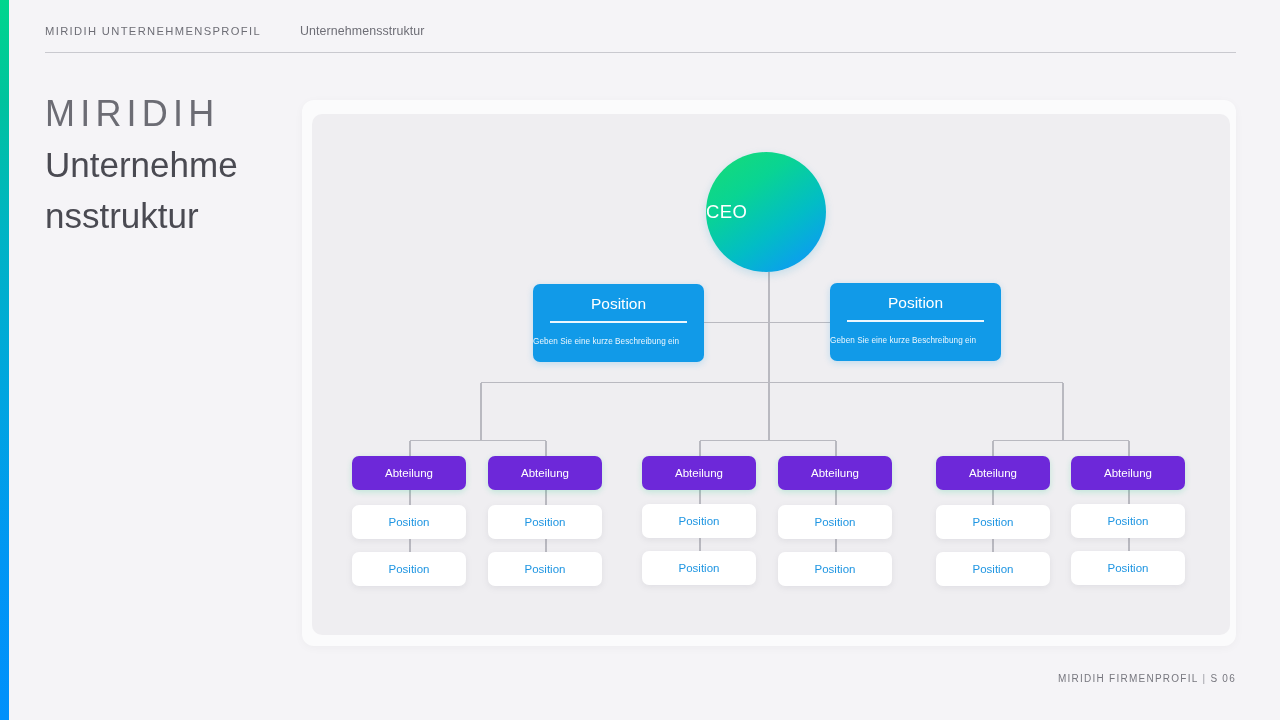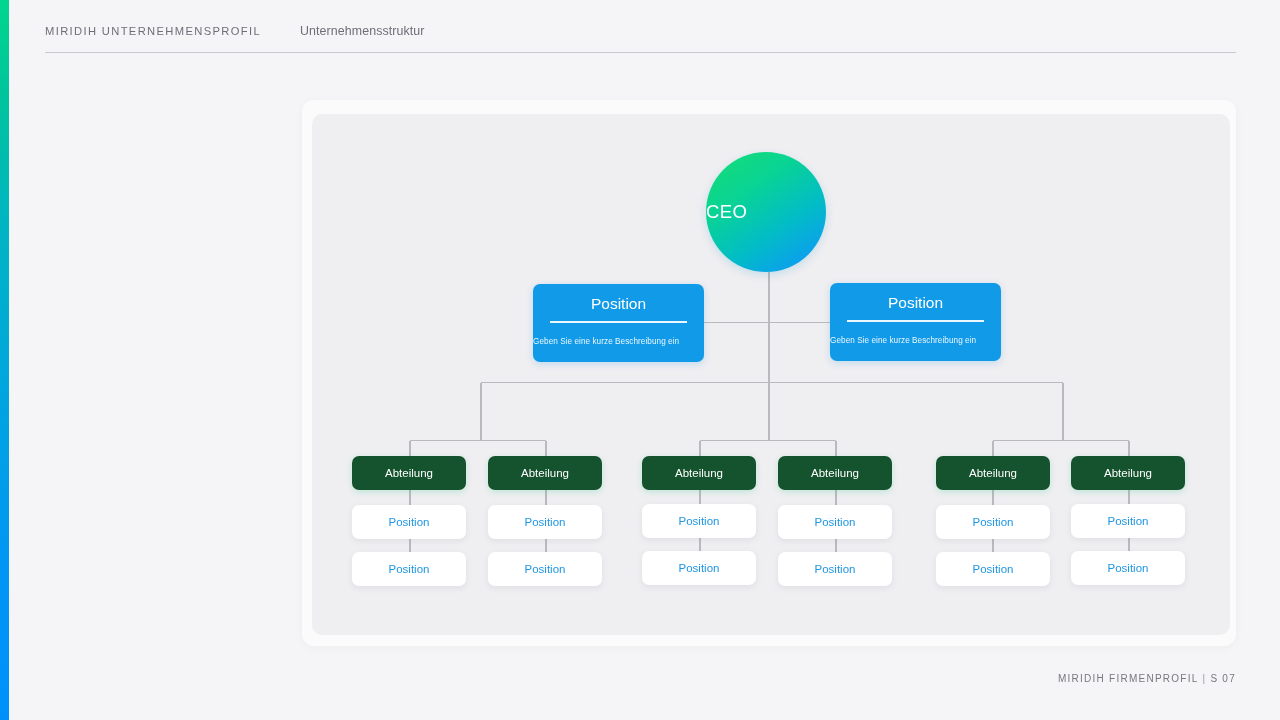--- a/index.html
+++ b/index.html
@@ -85,21 +85,21 @@
     background: #ffffff; opacity: 0.92;
   }
   .pos-card .pc-desc {
     position: absolute; left: 0; top: 53px; width: 171px; text-align: left;
     color: #eaf6fe; font-size: 8.2px; font-weight: 400; letter-spacing: 0.05px;
   }
 
   
   .dept {
     position: absolute; width: 114px; height: 34px;
-    background: #14532d; border-radius: 7px;
+    background: #6d28d9; border-radius: 7px;
     display: flex; align-items: center; justify-content: center;
     color: #ffffff; font-size: 11.5px; font-weight: 400;
     box-shadow: 0 2px 6px rgba(0,200,120,0.20);
   }
   
   .wpos {
     position: absolute; width: 114px; height: 34px;
     background: #ffffff; border-radius: 7px;
     display: flex; align-items: center; justify-content: center;
     color: #2096e2; font-size: 11.5px; font-weight: 400;
@@ -119,20 +119,25 @@
 <div class="slide">
 
   <div class="edge-bar"></div>
 
   <div class="header">
     <div class="header-left">MIRIDIH UNTERNEHMENSPROFIL</div>
     <div class="header-right">Unternehmensstruktur</div>
     <div class="header-rule"></div>
   </div>
 
+  <div class="page-title">
+    <div class="title-line1">MIRIDIH</div>
+    <div class="title-line2">Unternehme</div>
+    <div class="title-line2">nsstruktur</div>
+  </div>
 
   <div class="card-outer"></div>
   <div class="card-inner"></div>
 
   <svg class="connectors" viewBox="0 0 1280 720" width="1280" height="720" aria-hidden="true">
     <g stroke="#b9b9c0" stroke-width="1.2" fill="none" shape-rendering="crispEdges">
 
       <line x1="769" y1="272" x2="769" y2="382"></line>
 
       <line x1="704" y1="322.5" x2="830" y2="322.5"></line>
@@ -236,16 +241,16 @@
     <span>Abteilung</span>
   </div>
   <div class="wpos" style="left:1071px; top:504px;">
     <span>Position</span>
   </div>
   <div class="wpos" style="left:1071px; top:551px;">
     <span>Position</span>
   </div>
 
   <div class="footer">
-    <span>MIRIDIH FIRMENPROFIL</span><span class="sep">|</span><span>S 07</span>
+    <span>MIRIDIH FIRMENPROFIL</span><span class="sep">|</span><span>S 06</span>
   </div>
 
 </div>
 
 </body></html>

